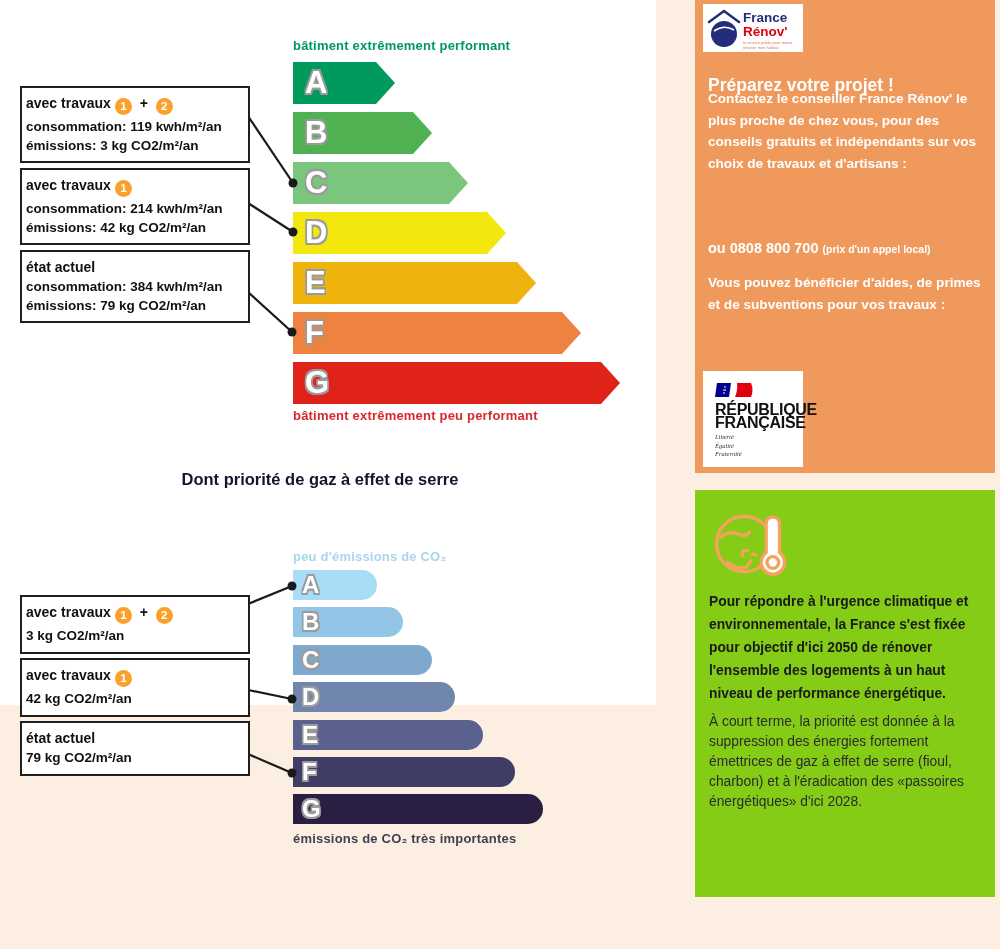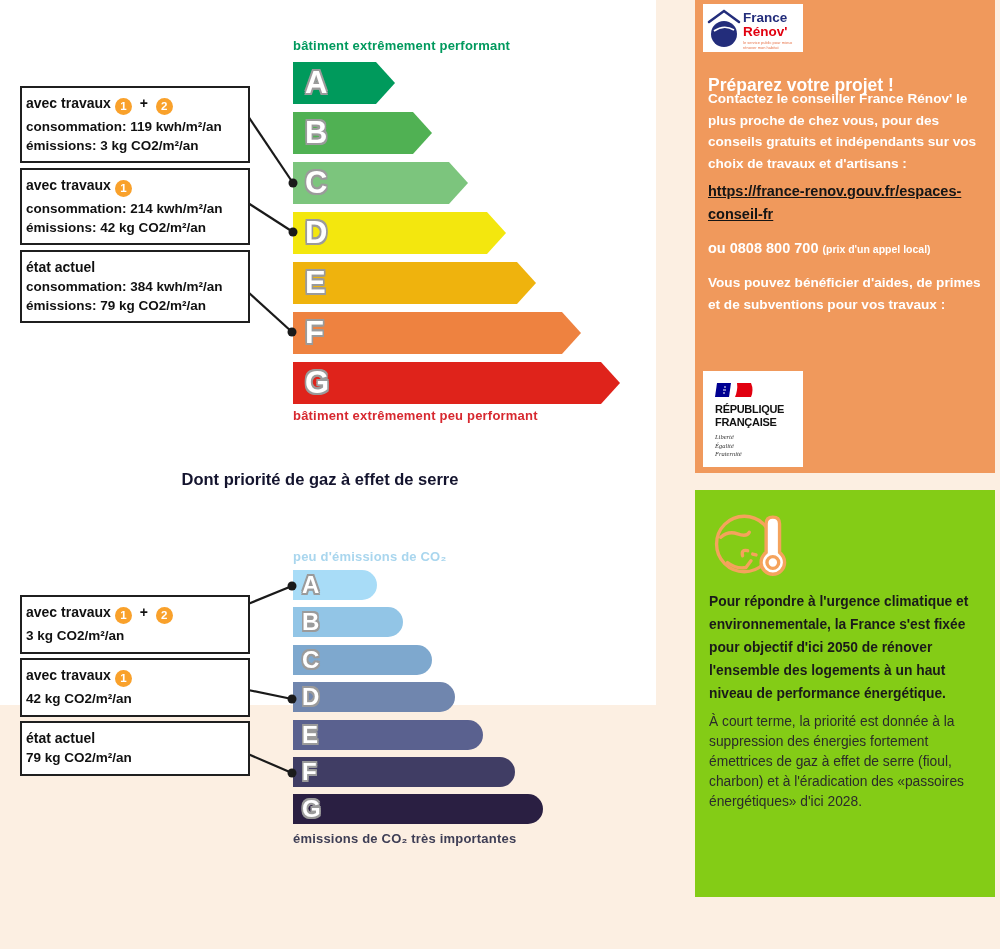--- a/index.html
+++ b/index.html
@@ -50,21 +50,21 @@
   .fr-logo .l2{color:#E1000F;}
   .fr-logo .tagline{position:absolute;left:40px;top:37px;font-size:4px;color:#E8764C;line-height:4.5px;width:58px;}
   .sb-heading{position:absolute;left:13px;top:60px;font-size:17.5px;font-weight:bold;color:#fff;}
   .sb-para{position:absolute;left:13px;width:277px;font-size:13.6px;font-weight:bold;color:#fff;line-height:21.5px;margin:0;}
   .sb-link{position:absolute;left:13px;width:277px;font-size:14.5px;font-weight:bold;color:#151515;
            line-height:23px;text-decoration:underline;overflow-wrap:anywhere;cursor:pointer;}
   .sb-phone{position:absolute;left:13px;top:240px;font-size:14.5px;font-weight:bold;color:#fff;}
   .sb-phone .note{font-size:10.5px;}
   .rf-logo{position:absolute;left:8px;top:371px;width:100px;height:96px;background:#fff;}
   .rf-flag{position:absolute;left:12px;top:10px;width:40px;height:18px;}
-  .rf-name{position:absolute;left:12px;top:32px;font-size:11px;font-weight:bold;color:#111;line-height:13px;letter-spacing:-.3px;}
+  .rf-name{position:absolute;left:12px;top:32px;font-size:16px;font-weight:bold;color:#111;line-height:13px;letter-spacing:-.3px;}
   .rf-motto{position:absolute;left:12px;top:62px;font-size:6.5px;font-style:italic;color:#333;
             font-family:"Liberation Serif", serif;line-height:8.5px;}
 
   
   .info-box{position:absolute;left:695px;top:490px;width:300px;height:407px;background:#84cc16;}
   .climate-icon{position:absolute;left:14px;top:12px;}
   .info-bold{position:absolute;left:14px;top:100px;width:272px;margin:0;
              font-size:13.8px;font-weight:bold;color:#1a1a1a;line-height:23px;}
   .info-regular{position:absolute;left:14px;top:222px;width:272px;margin:0;
              font-size:13.8px;color:#2b2b2b;line-height:20px;}
@@ -185,21 +185,20 @@
     </svg>
     <div class="txt">
       <div class="l1">France</div>
       <div class="l2">Rénov'</div>
     </div>
     <div class="tagline">le service public pour mieux rénover mon habitat</div>
   </div>
 
   <h2 class="sb-heading">Préparez votre projet !</h2>
   <p class="sb-para" style="top:88px;">Contactez le conseiller France Rénov' le plus proche de chez vous, pour des conseils gratuits et indépendants sur vos choix de travaux et d'artisans :</p>
-  <a class="sb-link" style="top:180px;">https://france-renov.gouv.fr/espaces-conseil-fr</a>
   <div class="sb-phone">
     <span>ou 0808 800 700</span>
     <span class="note">(prix d'un appel local)</span>
   </div>
   <p class="sb-para" style="top:272px;">Vous pouvez bénéficier d'aides, de primes et de subventions pour vos travaux :</p>
 
   <div class="rf-logo">
     <svg class="rf-flag" viewBox="0 0 40 18">
       <path d="M2 2 L16 2 L14 16 L0 16 Z" fill="#000091"></path>
       <path d="M9 6 l2 0 M8 9 l3 0 M8 12 l2 0" stroke="#fff" stroke-width="1.2"></path>

